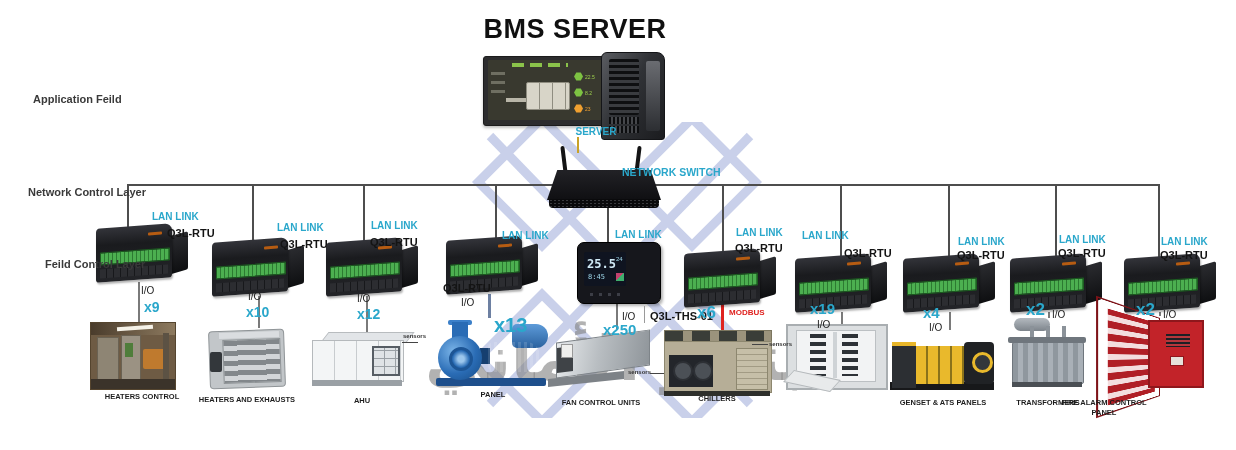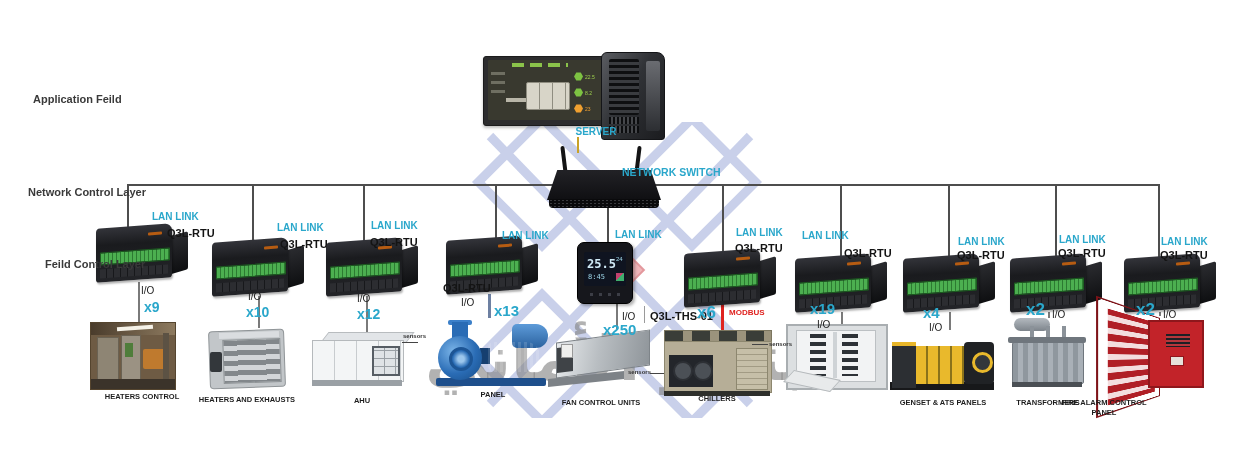--- a/index.html
+++ b/index.html
@@ -70,21 +70,21 @@
   .rtu-main{left:0;top:0;width:76px;height:54px;background:linear-gradient(180deg,#33343a 0%,#1a1b1e 32%,#232428 100%);
             border-radius:4px 7px 3px 3px;transform:skewY(-4deg);box-shadow:1px 2px 2px rgba(0,0,0,.3);}
   .rtu-strip{left:4px;top:24px;width:68px;height:11px;transform:skewY(-4deg);
              background:repeating-linear-gradient(90deg,#4caf50 0 3px,#2c7a31 3px 4px);
              border:1px solid #1c5e20;border-radius:1px;}
   .rtu-slots{left:4px;top:41px;width:68px;height:9px;transform:skewY(-4deg);
              background:repeating-linear-gradient(90deg,#2c2d31 0 6px,#17181b 6px 7px);}
   .rtu-led{left:52px;top:6px;width:14px;height:3px;background:#b65c12;border-radius:1px;transform:skewY(-4deg);}
   
   .ths{width:54px;height:60px;background:#16171c;border-radius:7px;border:1px solid #000;
-       box-shadow:2px 2px 3px rgba(0,0,0,.3);z-index:3;}
+       box-shadow:2px 2px 3px rgba(0,0,0,.3);z-index:3;padding-left:28px;}
   .ths span{position:absolute;display:block;}
   .ths-screen{left:6px;top:9px;width:42px;height:34px;background:#0f1420;border-radius:2px;}
   .ths-temp{left:9px;top:14px;font-size:12px;font-weight:bold;color:#cfe9f5;font-family:"DejaVu Sans Mono",monospace;}
   .ths-set{left:38px;top:13px;font-size:6px;color:#9fd8ea;}
   .ths-time{left:10px;top:30px;font-size:7px;color:#9fd8ea;font-family:"DejaVu Sans Mono",monospace;}
   .ths-chip{left:38px;top:30px;width:8px;height:8px;background:linear-gradient(135deg,#c2426e 50%,#3fae6d 50%);}
   .ths-dots{left:12px;top:50px;width:30px;height:3px;
             background:repeating-linear-gradient(90deg,#3c3e46 0 3px,transparent 3px 9px);}
   
   .img{z-index:3;} .img span{position:absolute;display:block;}
@@ -180,20 +180,21 @@
       <line x1="300" y1="14" x2="40" y2="282"></line>
       <rect x="47" y="15" width="90" height="90" transform="rotate(45 92 60)"></rect>
       <rect x="197" y="15" width="90" height="90" transform="rotate(45 242 60)"></rect>
       <rect x="47" y="191" width="90" height="90" transform="rotate(45 92 236)"></rect>
       <rect x="197" y="191" width="90" height="90" transform="rotate(45 242 236)"></rect>
     </g>
     <rect x="148" y="129" width="38" height="38" transform="rotate(45 167 148)" fill="#f0b6ba" stroke="#e3989d" stroke-width="2"></rect>
   </svg>
   <div class="abs arabic-wm" style="left:425px;top:322px">ابتكار الأماني</div>
 
+  <div class="abs title" style="left:450px;top:14px;width:250px">BMS SERVER</div>
   <div class="abs layer" style="left:33px;top:93px">Application Feild</div>
   <div class="abs layer" style="left:28px;top:186px">Network Control Layer</div>
   <div class="abs layer" style="left:45px;top:258px">Feild Control Layer</div>
 
   <div class="abs monitor" style="left:483px;top:56px">
     <div class="mon-screen">
       <span class="mon-menu"></span>
       <span class="mon-side"></span>
       <span class="mon-pipe"></span>
       <span class="mon-unit"></span>
@@ -300,21 +301,21 @@
   <div class="abs rtu" style="left:446px;top:238px">
     <span class="rtu-bracket"></span>
       <span class="rtu-main"></span>
       <span class="rtu-led"></span>
       <span class="rtu-strip"></span>
       <span class="rtu-slots"></span>
   </div>
   <div class="abs q3l" style="left:443px;top:282px">Q3L-RTU</div>
   <div class="abs vline slate" style="left:488px;top:294px;height:24px"></div>
   <div class="abs io" style="left:461px;top:297px">I/O</div>
-  <div class="abs count" style="left:494px;top:302px;font-size:15px">x13</div>
+  <div class="abs count" style="left:494px;top:314px;font-size:20px">x13</div>
   <div class="abs sensors" style="left:403px;top:333px">sensors</div>
   <div class="abs dash" style="left:402px;top:342px;width:16px"></div>
   <div class="abs img d-pump" style="left:430px;top:314px">
     <span class="pp-base"></span>
       <span class="pp-motor2"></span>
       <span class="pp-cap"></span>
       <span class="pp-flange"></span>
     <span class="pp-coup"></span>
       <span class="pp-motor"></span>
       <span class="pp-volute"></span>

